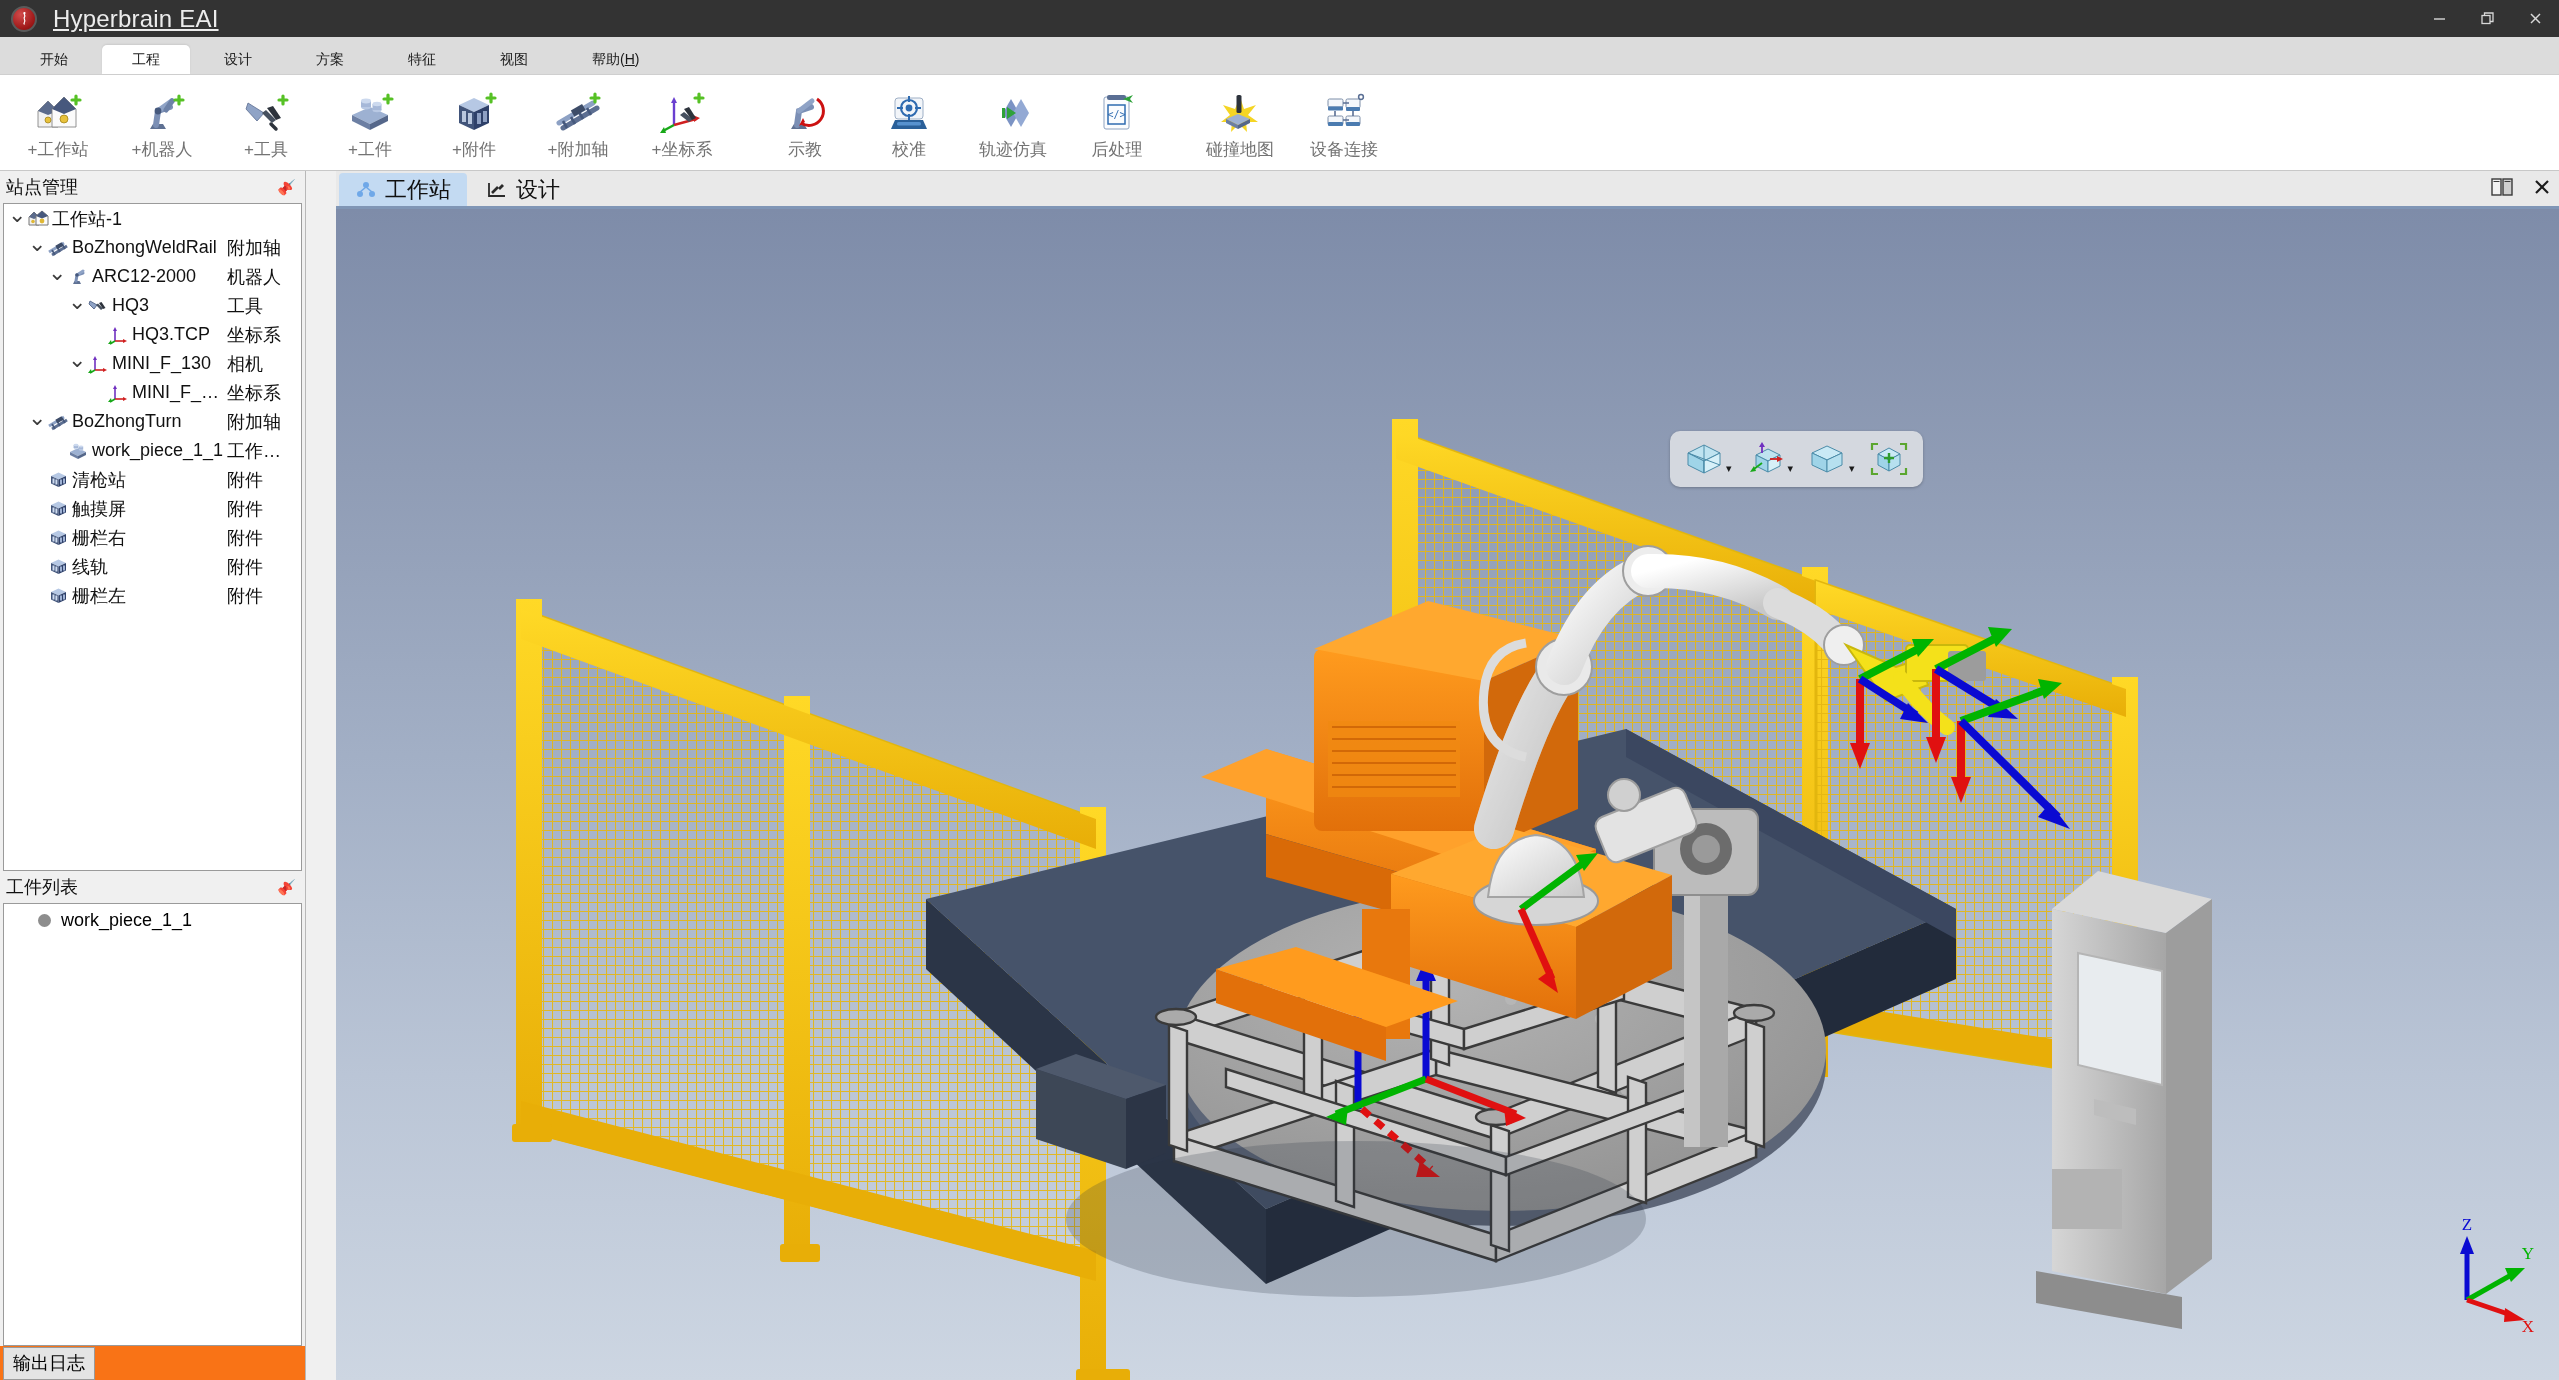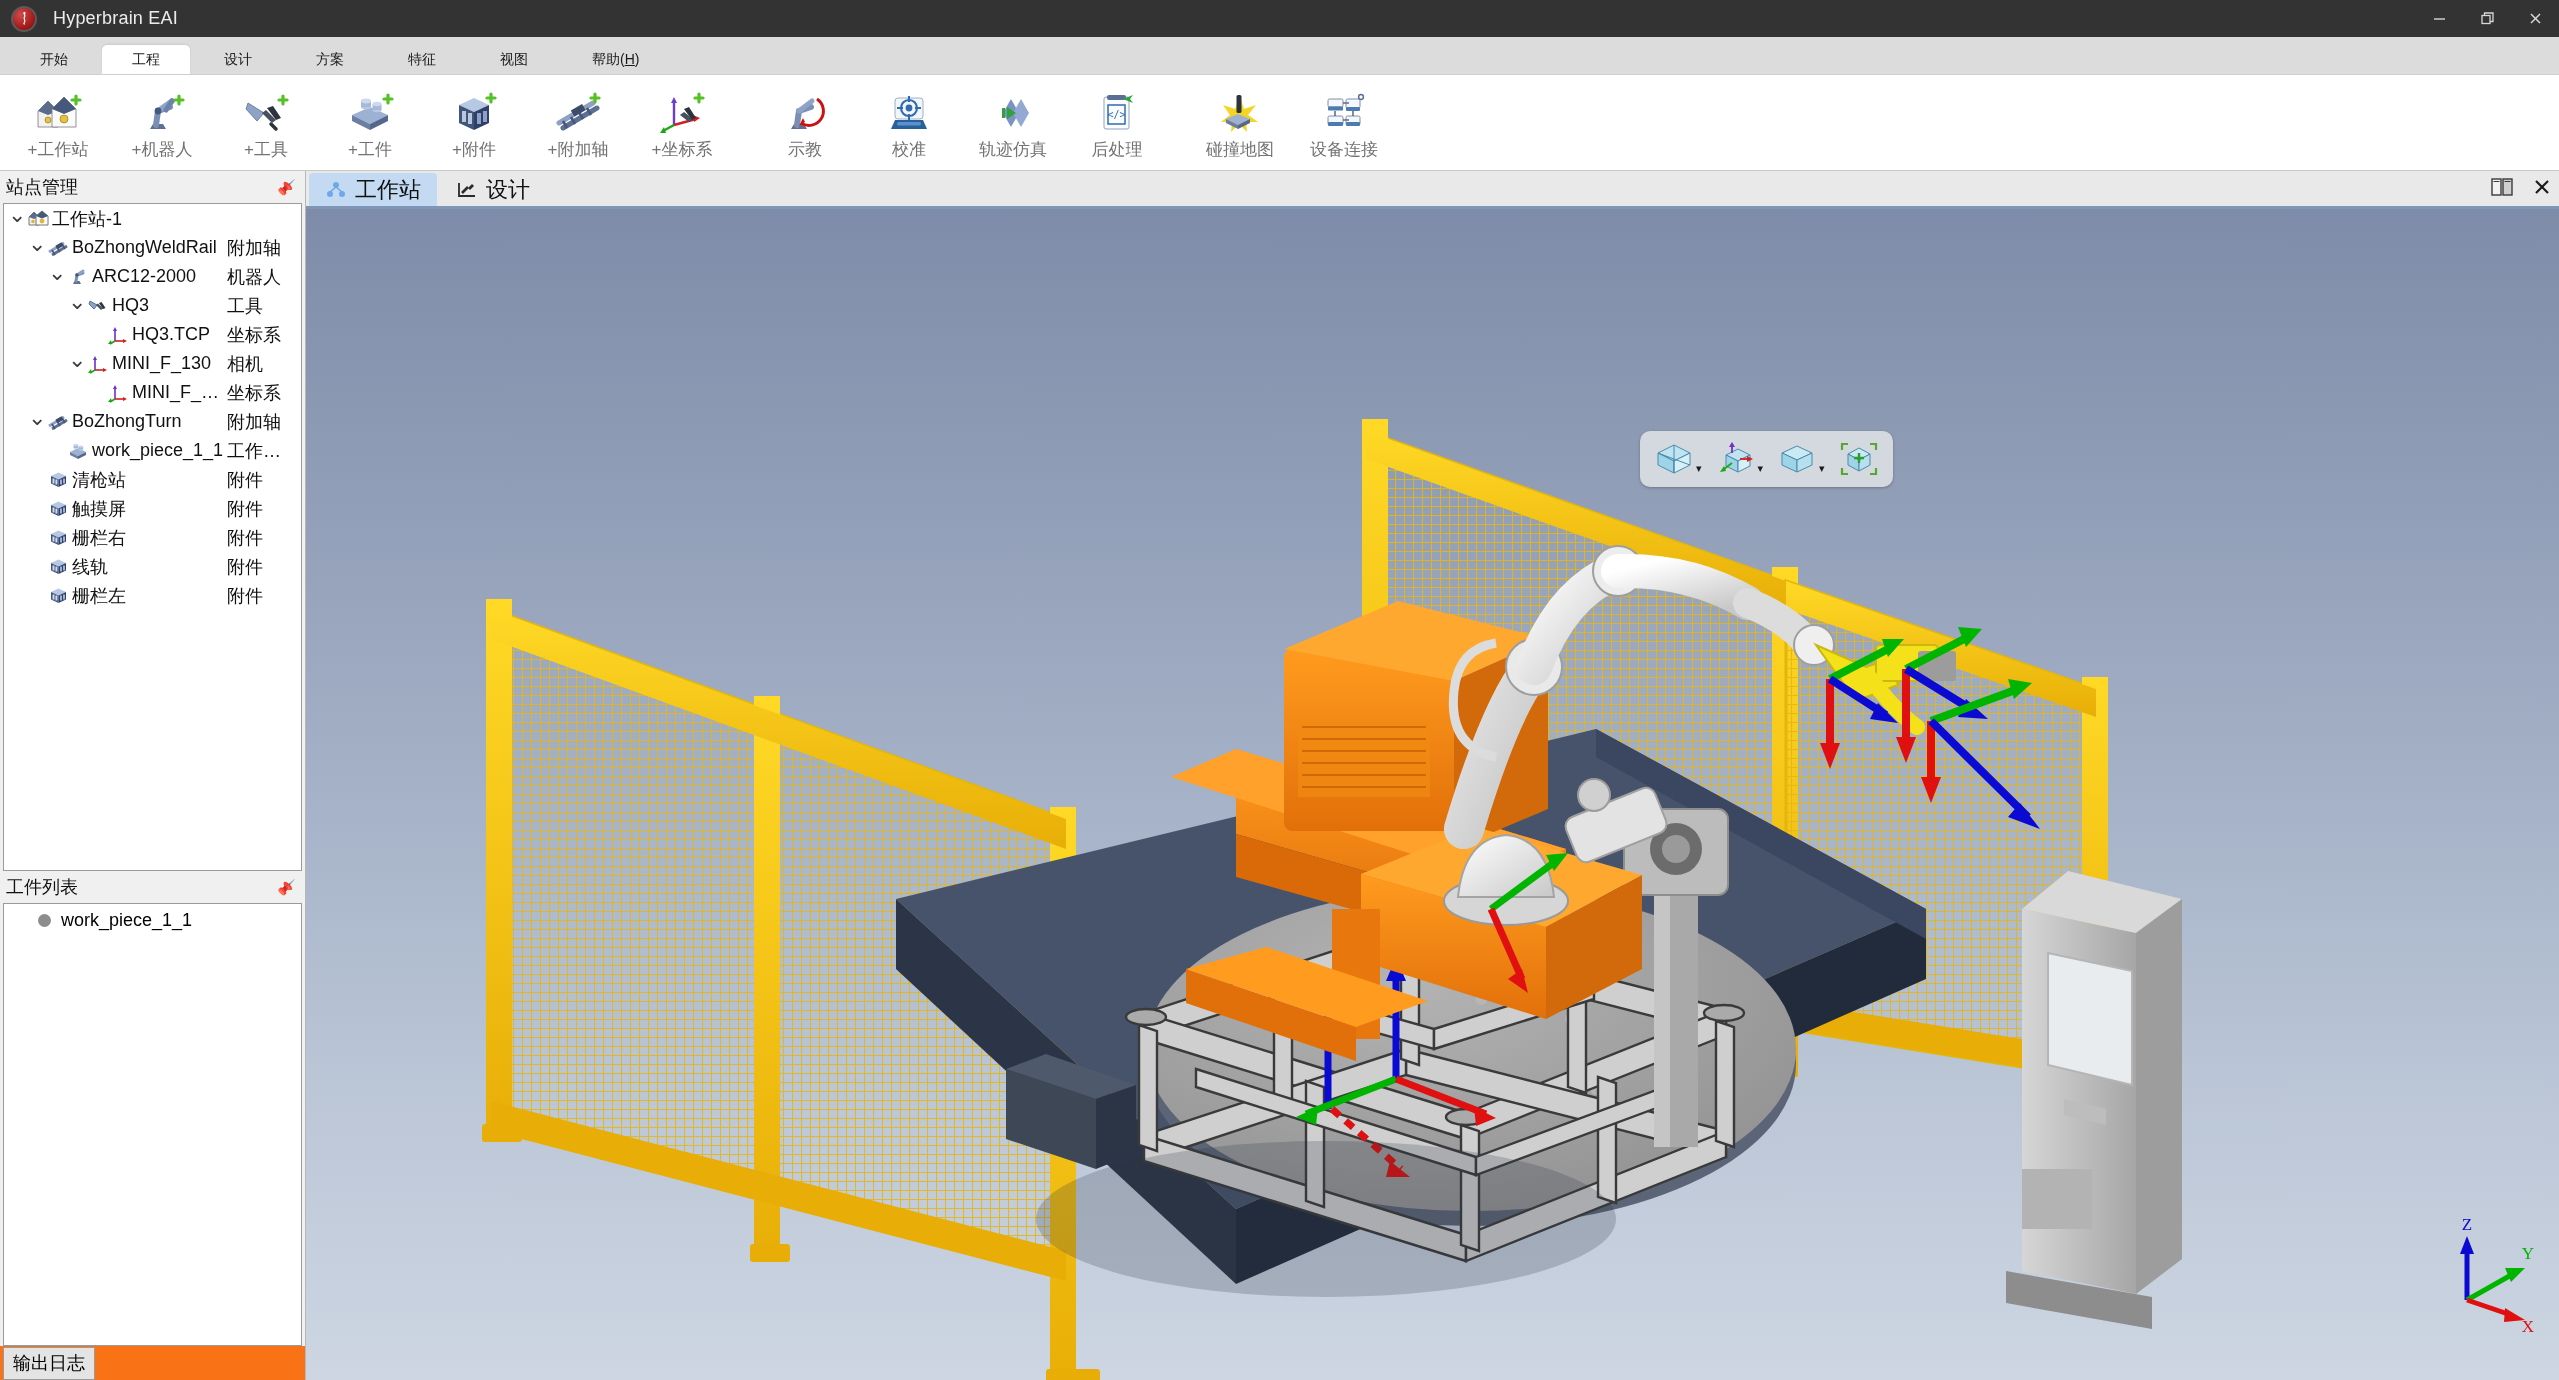--- a/index.html
+++ b/index.html
@@ -7,21 +7,21 @@
     font-family:"Liberation Sans","DejaVu Sans",sans-serif; }
   body { background:#f0f0f0; }
 
   
   #titlebar{ height:37px; background:#333333; display:flex; align-items:center;
     color:#e8e8e8; position:relative; }
   #app-logo{ width:26px; height:26px; margin-left:11px; border-radius:50%;
     background:radial-gradient(circle at 35% 30%, #d24b4b, #9c1616 70%, #6d0d0d);
     border:2px solid #5a5a5a; display:flex; align-items:center; justify-content:center;
     color:#fff; font-size:13px; font-weight:bold; font-family:"Liberation Serif",serif;}
-  #app-title{ margin-left:16px; font-size:18px; letter-spacing:.2px; color:#ececec;}
+  #app-title{ margin-left:16px; font-size:24px; letter-spacing:.2px; color:#ececec;text-decoration:underline;}
   #win-controls{ position:absolute; right:0; top:0; height:37px; display:flex; }
   .win-btn{ width:48px; height:37px; display:flex; align-items:center; justify-content:center;
     color:#d8d8d8; font-size:15px; }
 
   
   #ribbon-tabs{ height:38px; background:#dcdcdc; display:flex; align-items:flex-end;
     padding-left:10px; border-bottom:1px solid #cfcfcf; }
   .rtab{ padding:7px 30px; font-size:14px; color:#1a1a1a; line-height:1.1;
     border-radius:5px 5px 0 0; margin-right:4px; }
   .rtab.active{ background:#ffffff; box-shadow:0 -1px 2px rgba(0,0,0,.08); }
@@ -31,21 +31,21 @@
   #ribbon-bar{ height:96px; background:#ffffff; border-bottom:1px solid #c8c8c8;
     display:flex; align-items:center; padding-left:6px; }
   .rb-group{ display:flex; align-items:stretch; height:100%; }
   .rb-sep{ width:1px; background:#d0d0d0; margin:10px 9px; }
   .rb-item{ width:104px; height:100%; display:flex; flex-direction:column;
     align-items:center; justify-content:center; gap:3px; }
   .rb-ico{ height:50px; width:54px; display:flex; align-items:flex-end; justify-content:center; }
   .rb-lbl{ font-size:17px; color:#737373; white-space:nowrap; }
 
   
-  #workspace{ display:flex; height:1380px; }
+  #workspace{ display:flex; height:1380px;gap:30px; }
   #workspace{ height:calc(1380px - 37px - 38px - 96px); }
 
   
   #leftdock{ width:306px; min-width:306px; background:#f0f0f0; display:flex;
     flex-direction:column; border-right:1px solid #b8b8b8; }
   .dock-hdr{ height:32px; display:flex; align-items:center; justify-content:space-between;
     padding:0 8px 0 6px; font-size:18px; color:#101010; }
   .pin{ font-size:15px; color:#333; transform:rotate(180deg); }
   .dock-body{ background:#ffffff; border:1px solid #9a9a9a; margin:0 3px;
     overflow:hidden; position:relative; }

